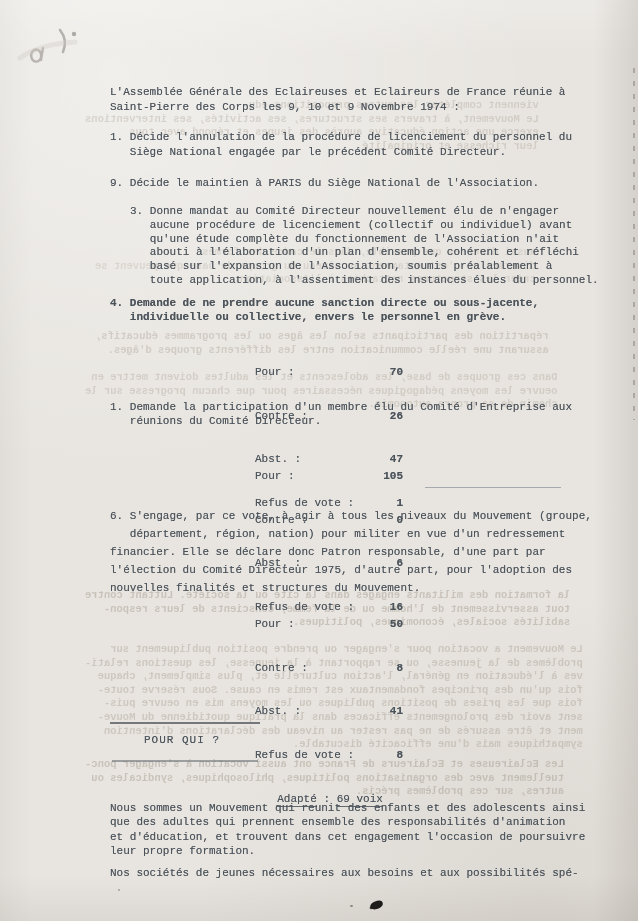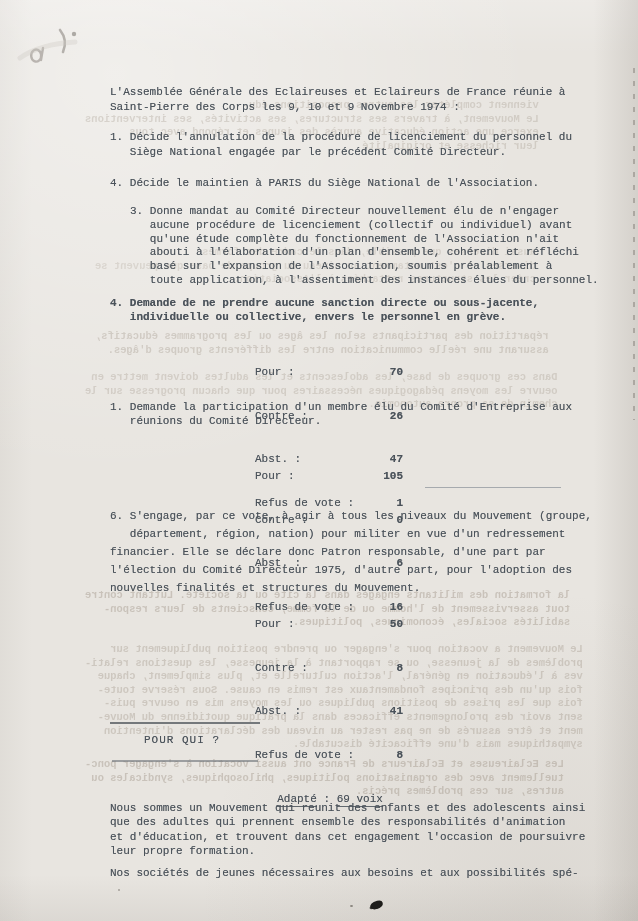--- a/index.html
+++ b/index.html
@@ -128,21 +128,21 @@
 <div class="hr hr3"></div>
 <div class="ink-blot"></div>
 <div class="speck1"></div>
 <div class="speck2"></div>
 
 <div class="txt intro">L'Assemblée Générale des Eclaireuses et Eclaireurs de France réunie à
 Saint-Pierre des Corps les 9, 10 et 9 Novembre 1974 :</div>
 
 <div class="txt item1">1. Décide l'annulation de la procédure de licenciement du personnel du
    Siège National engagée par le précédent Comité Directeur.</div>
-<div class="txt item2">4. Décide le maintien à PARIS du Siège National de l'Association.</div>
+<div class="txt item2">9. Décide le maintien à PARIS du Siège National de l'Association.</div>
 <div class="txt item3">3. Donne mandat au Comité Directeur nouvellement élu de n'engager
    aucune procédure de licenciement (collectif ou individuel) avant
    qu'une étude complète du fonctionnement de l'Association n'ait
    abouti à l'élaboration d'un plan d'ensemble, cohérent et réfléchi
    basé sur l'expansion de l'Association, soumis préalablement à
    toute application, à l'assentiment des instances élues du personnel.</div>
 <div class="txt item4">4. Demande de ne prendre aucune sanction directe ou sous-jacente,
    individuelle ou collective, envers le personnel en grève.</div>
 
 <div class="txt votes votes4">

